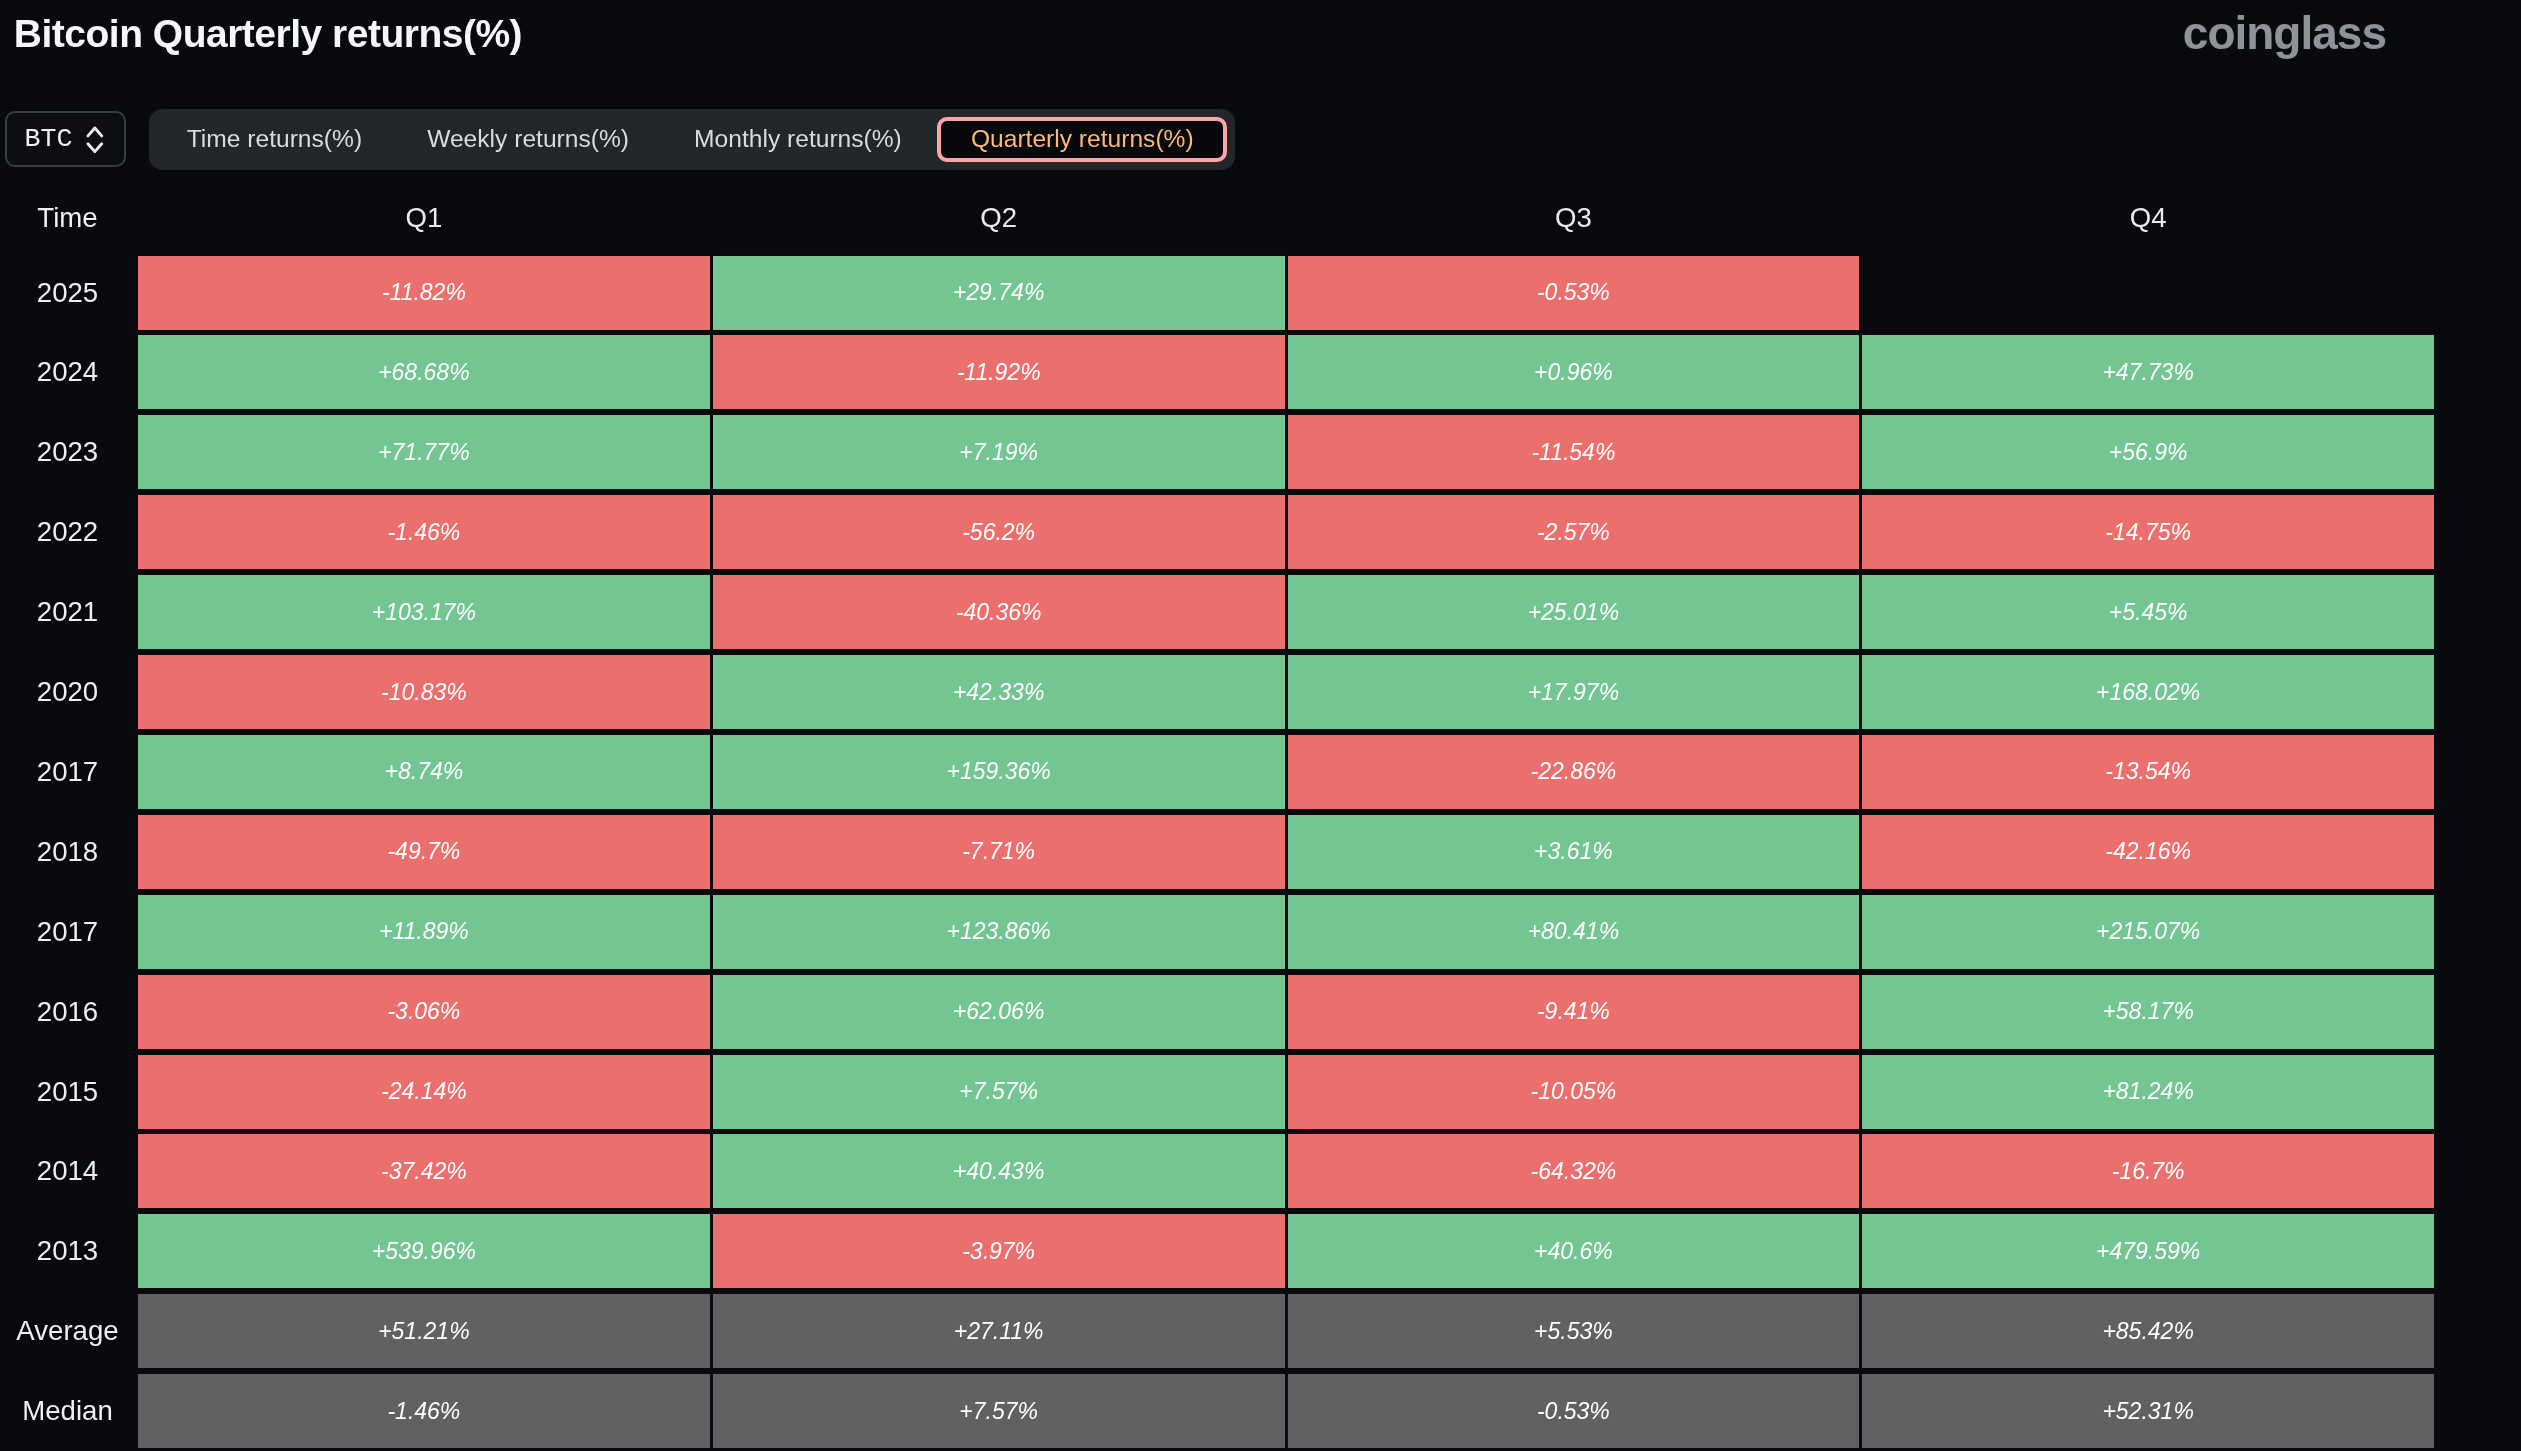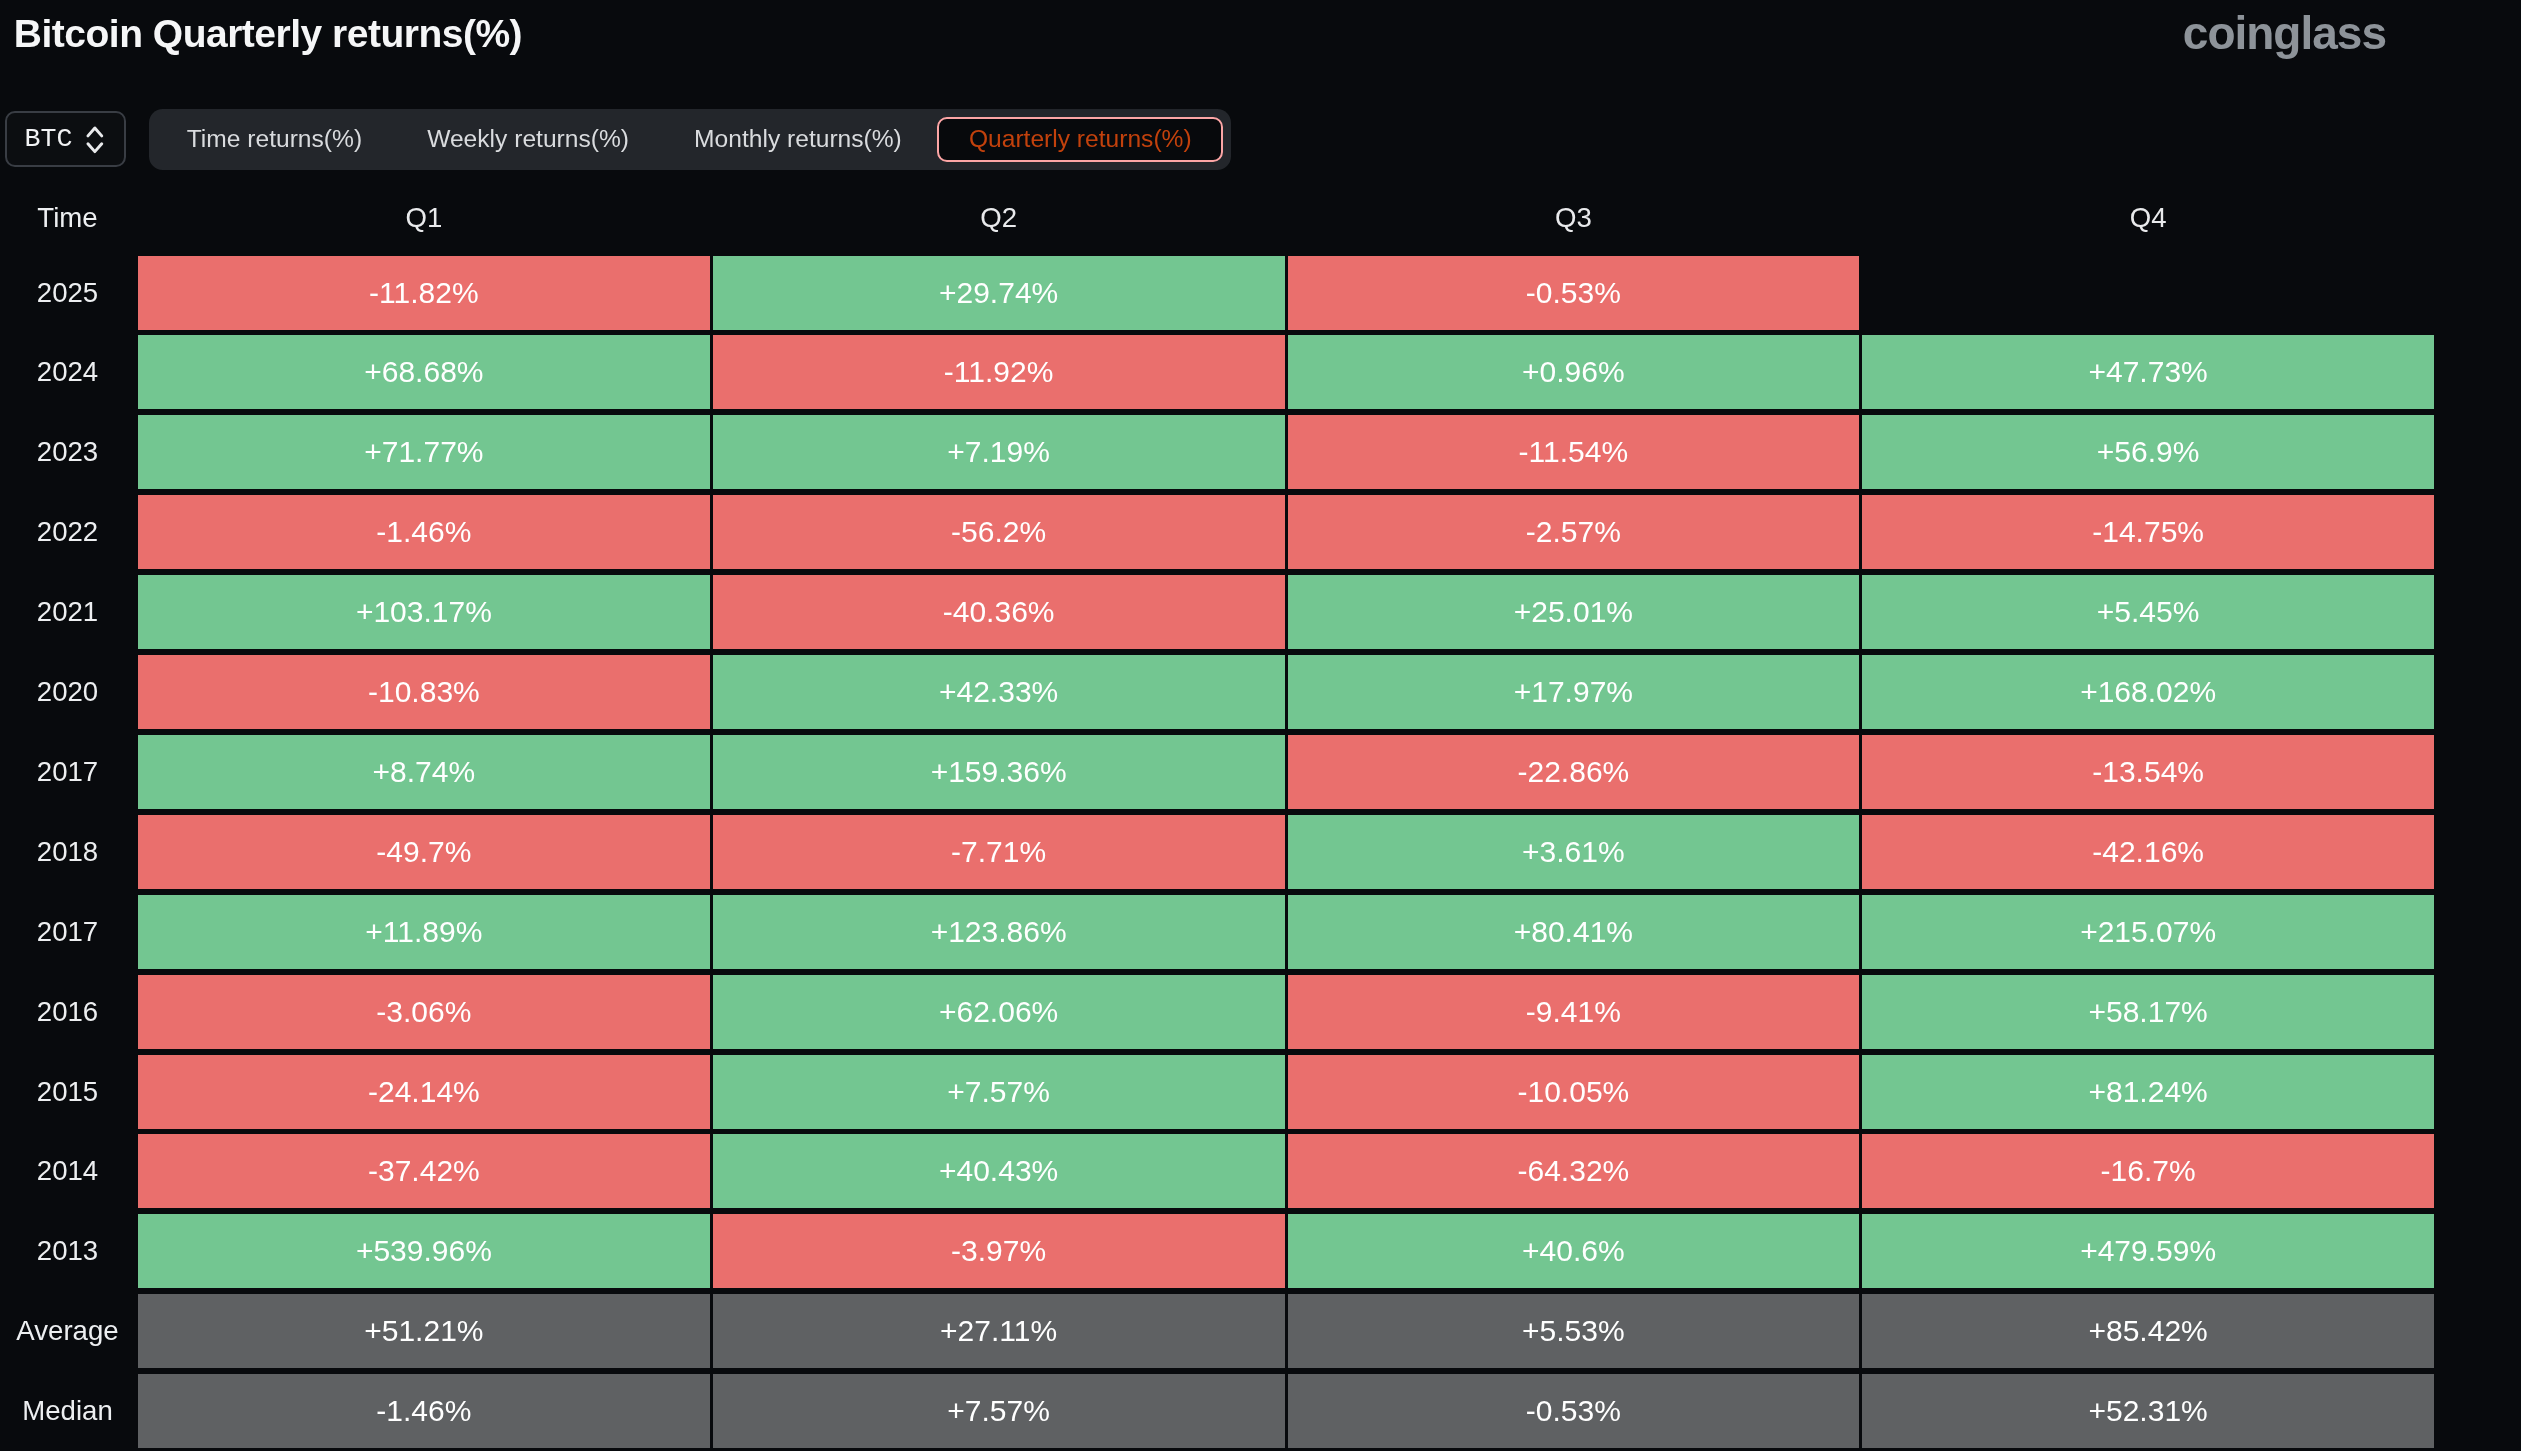--- a/index.html
+++ b/index.html
@@ -30,42 +30,42 @@
     display:flex; align-items:center; gap:5.9px;
     margin-left:23.6px; padding:7.9px;
     background:#23262b; border-radius:13.8px; height:61px;
   }
   .tab {
     height:45px; padding:0 29.6px; border:none; border-radius:9.9px;
     background:transparent; color:#d9dbde; font-size:24.6px; font-family:inherit;
     cursor:pointer; white-space:nowrap;
   }
   .tab.active {
-    background:#07090c; color:#c2410c; border:2px solid #fca5a5;
+    background:#07090c; color:#fdba74; border:4px solid #fca5a5;
   }
   .grid { margin-top:11.8px; width:2434px; }
   .row {
     display:grid;
     grid-template-columns:135px 1fr 1fr 1fr 1fr;
     column-gap:3px;
     height:74px; margin-bottom:5.9px;
   }
   .row.header-row { height:73px; margin-bottom:1px; }
   .row:last-child { margin-bottom:0; }
   .time-cell {
     display:flex; align-items:center; justify-content:center;
     font-size:27.6px; color:#edeff1;
   }
   .head-cell {
     display:flex; align-items:center; justify-content:center;
     font-size:27.6px; color:#e9eaec;
   }
   .cell {
     display:flex; align-items:center; justify-content:center;
-    font-size:30px; font-weight:500; color:#fff;
+    font-size:23px; font-weight:500; color:#fff;font-style:italic;
   }
   .cell.red   { background:var(--red); }
   .cell.green { background:var(--green); }
   .cell.gray  { background:var(--gray); }
   .cell.empty { background:transparent; }
 </style>
 </head>
 <body>
 
 <div class="topbar">

